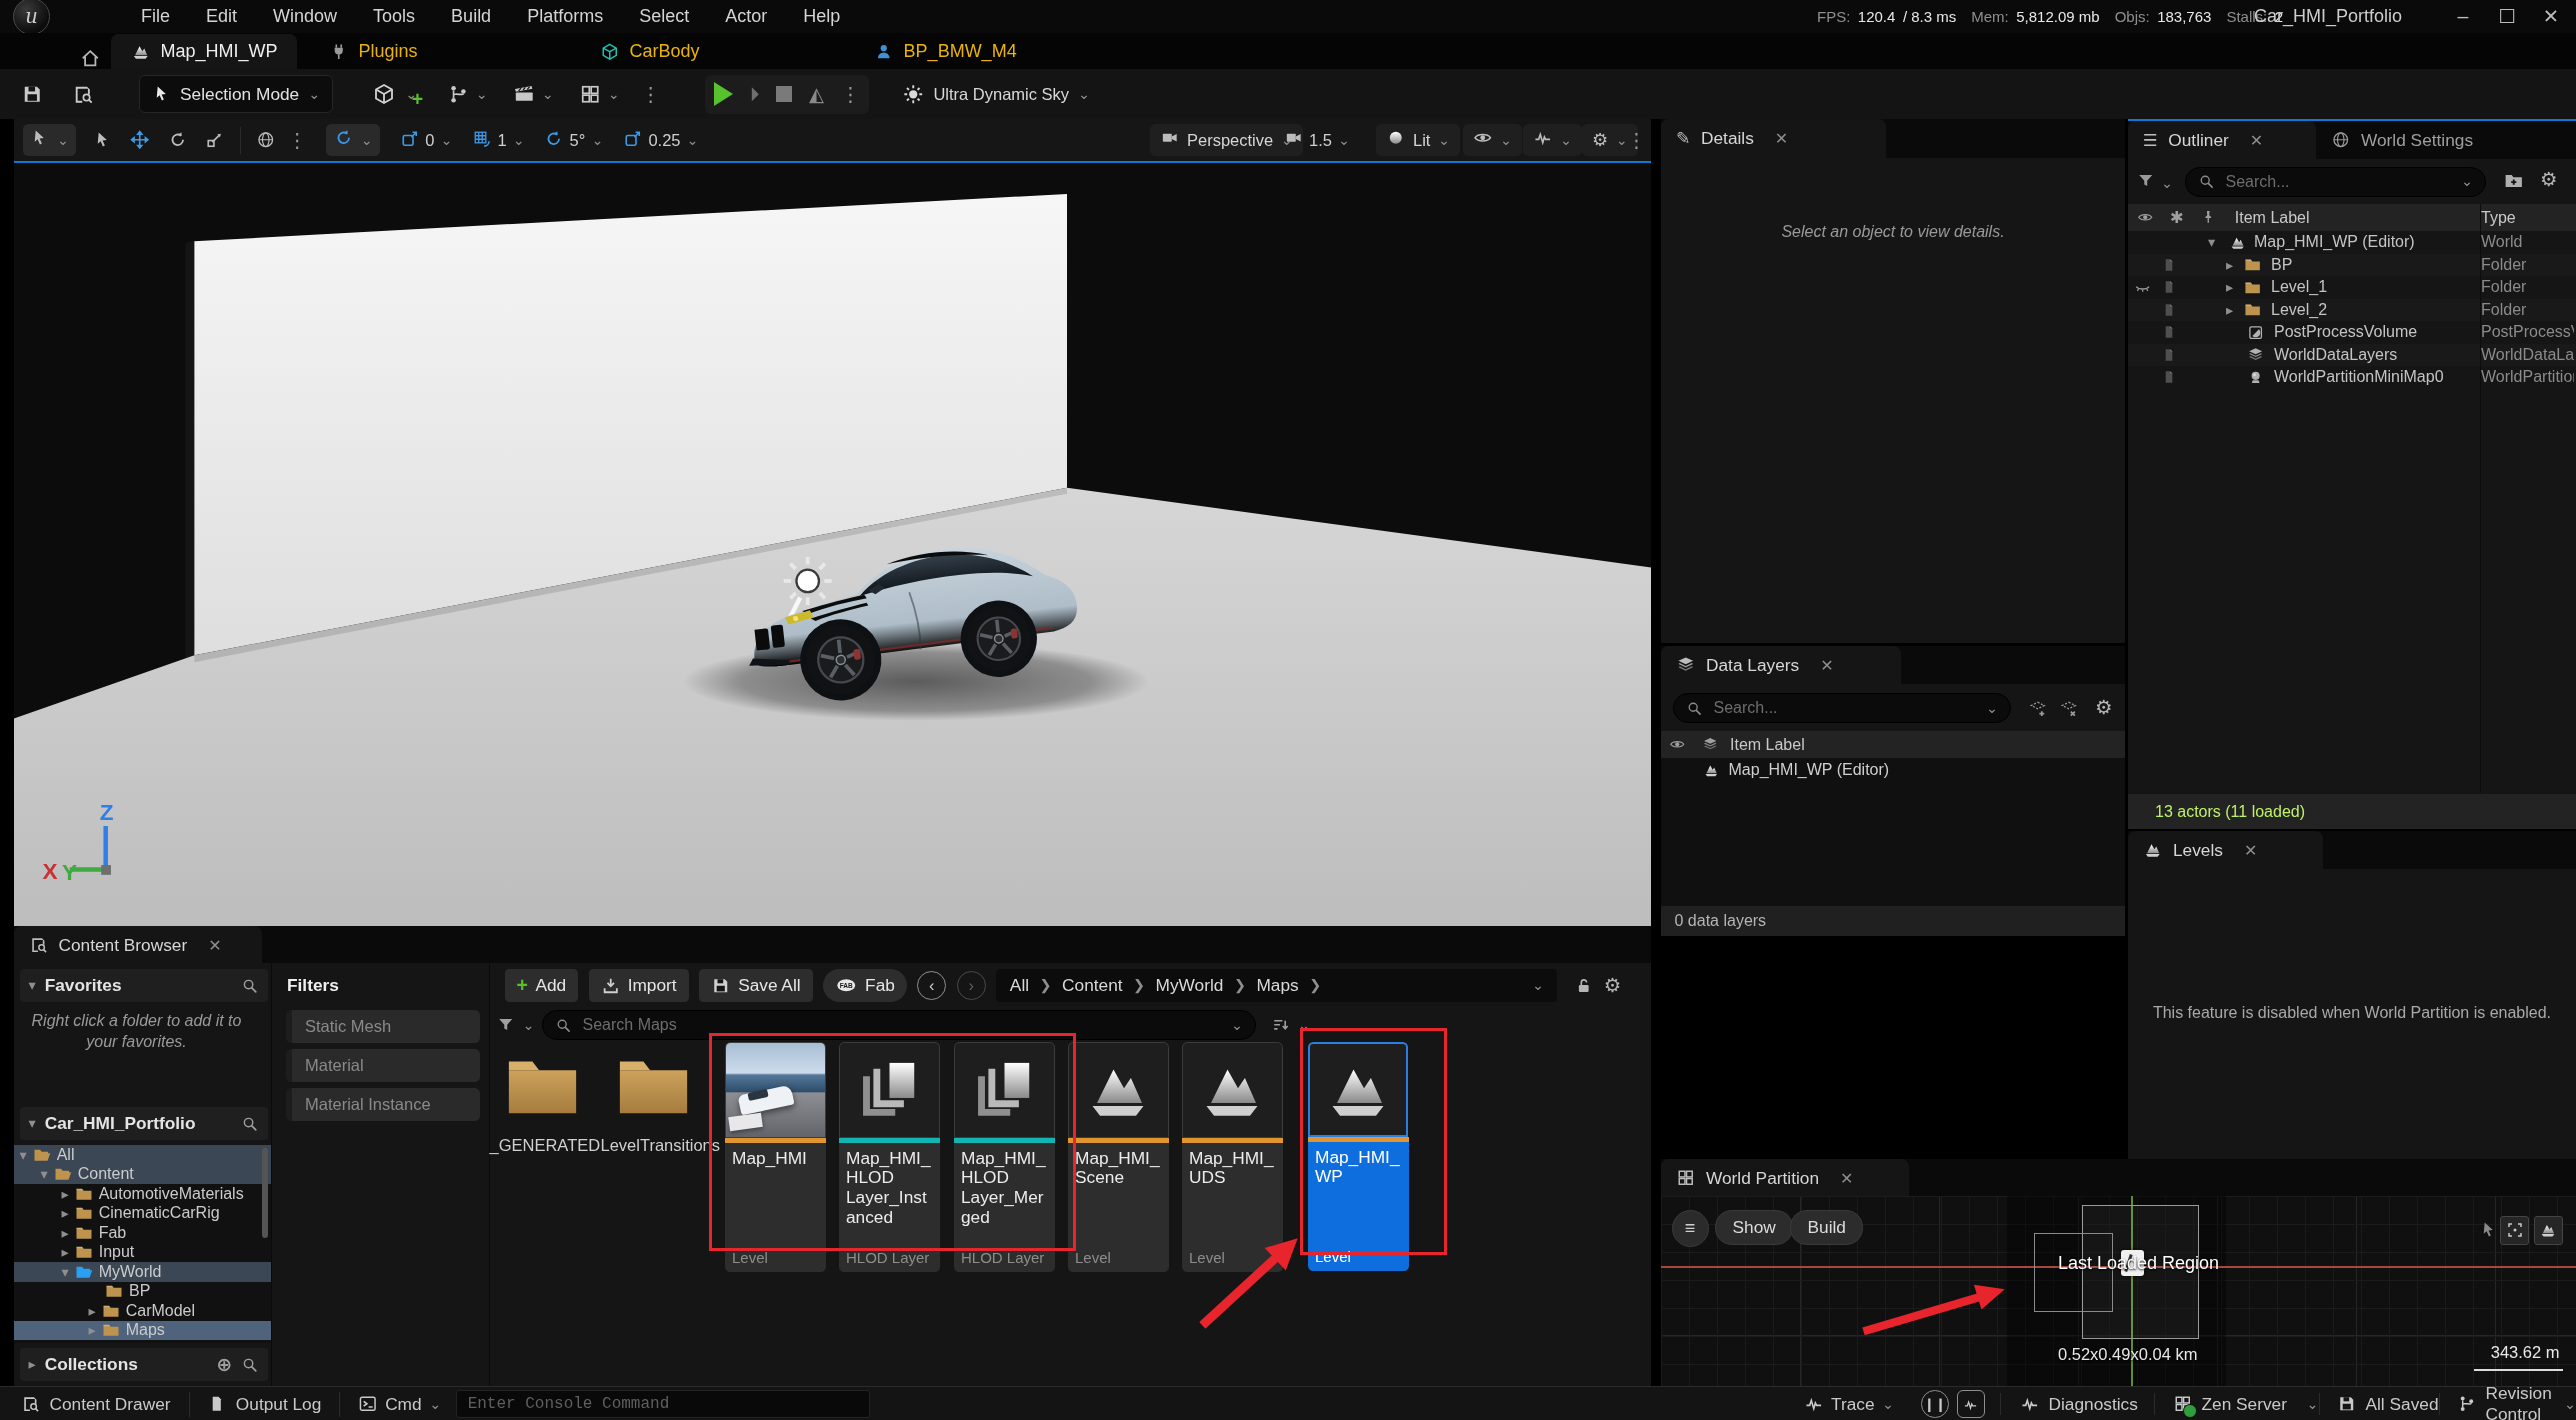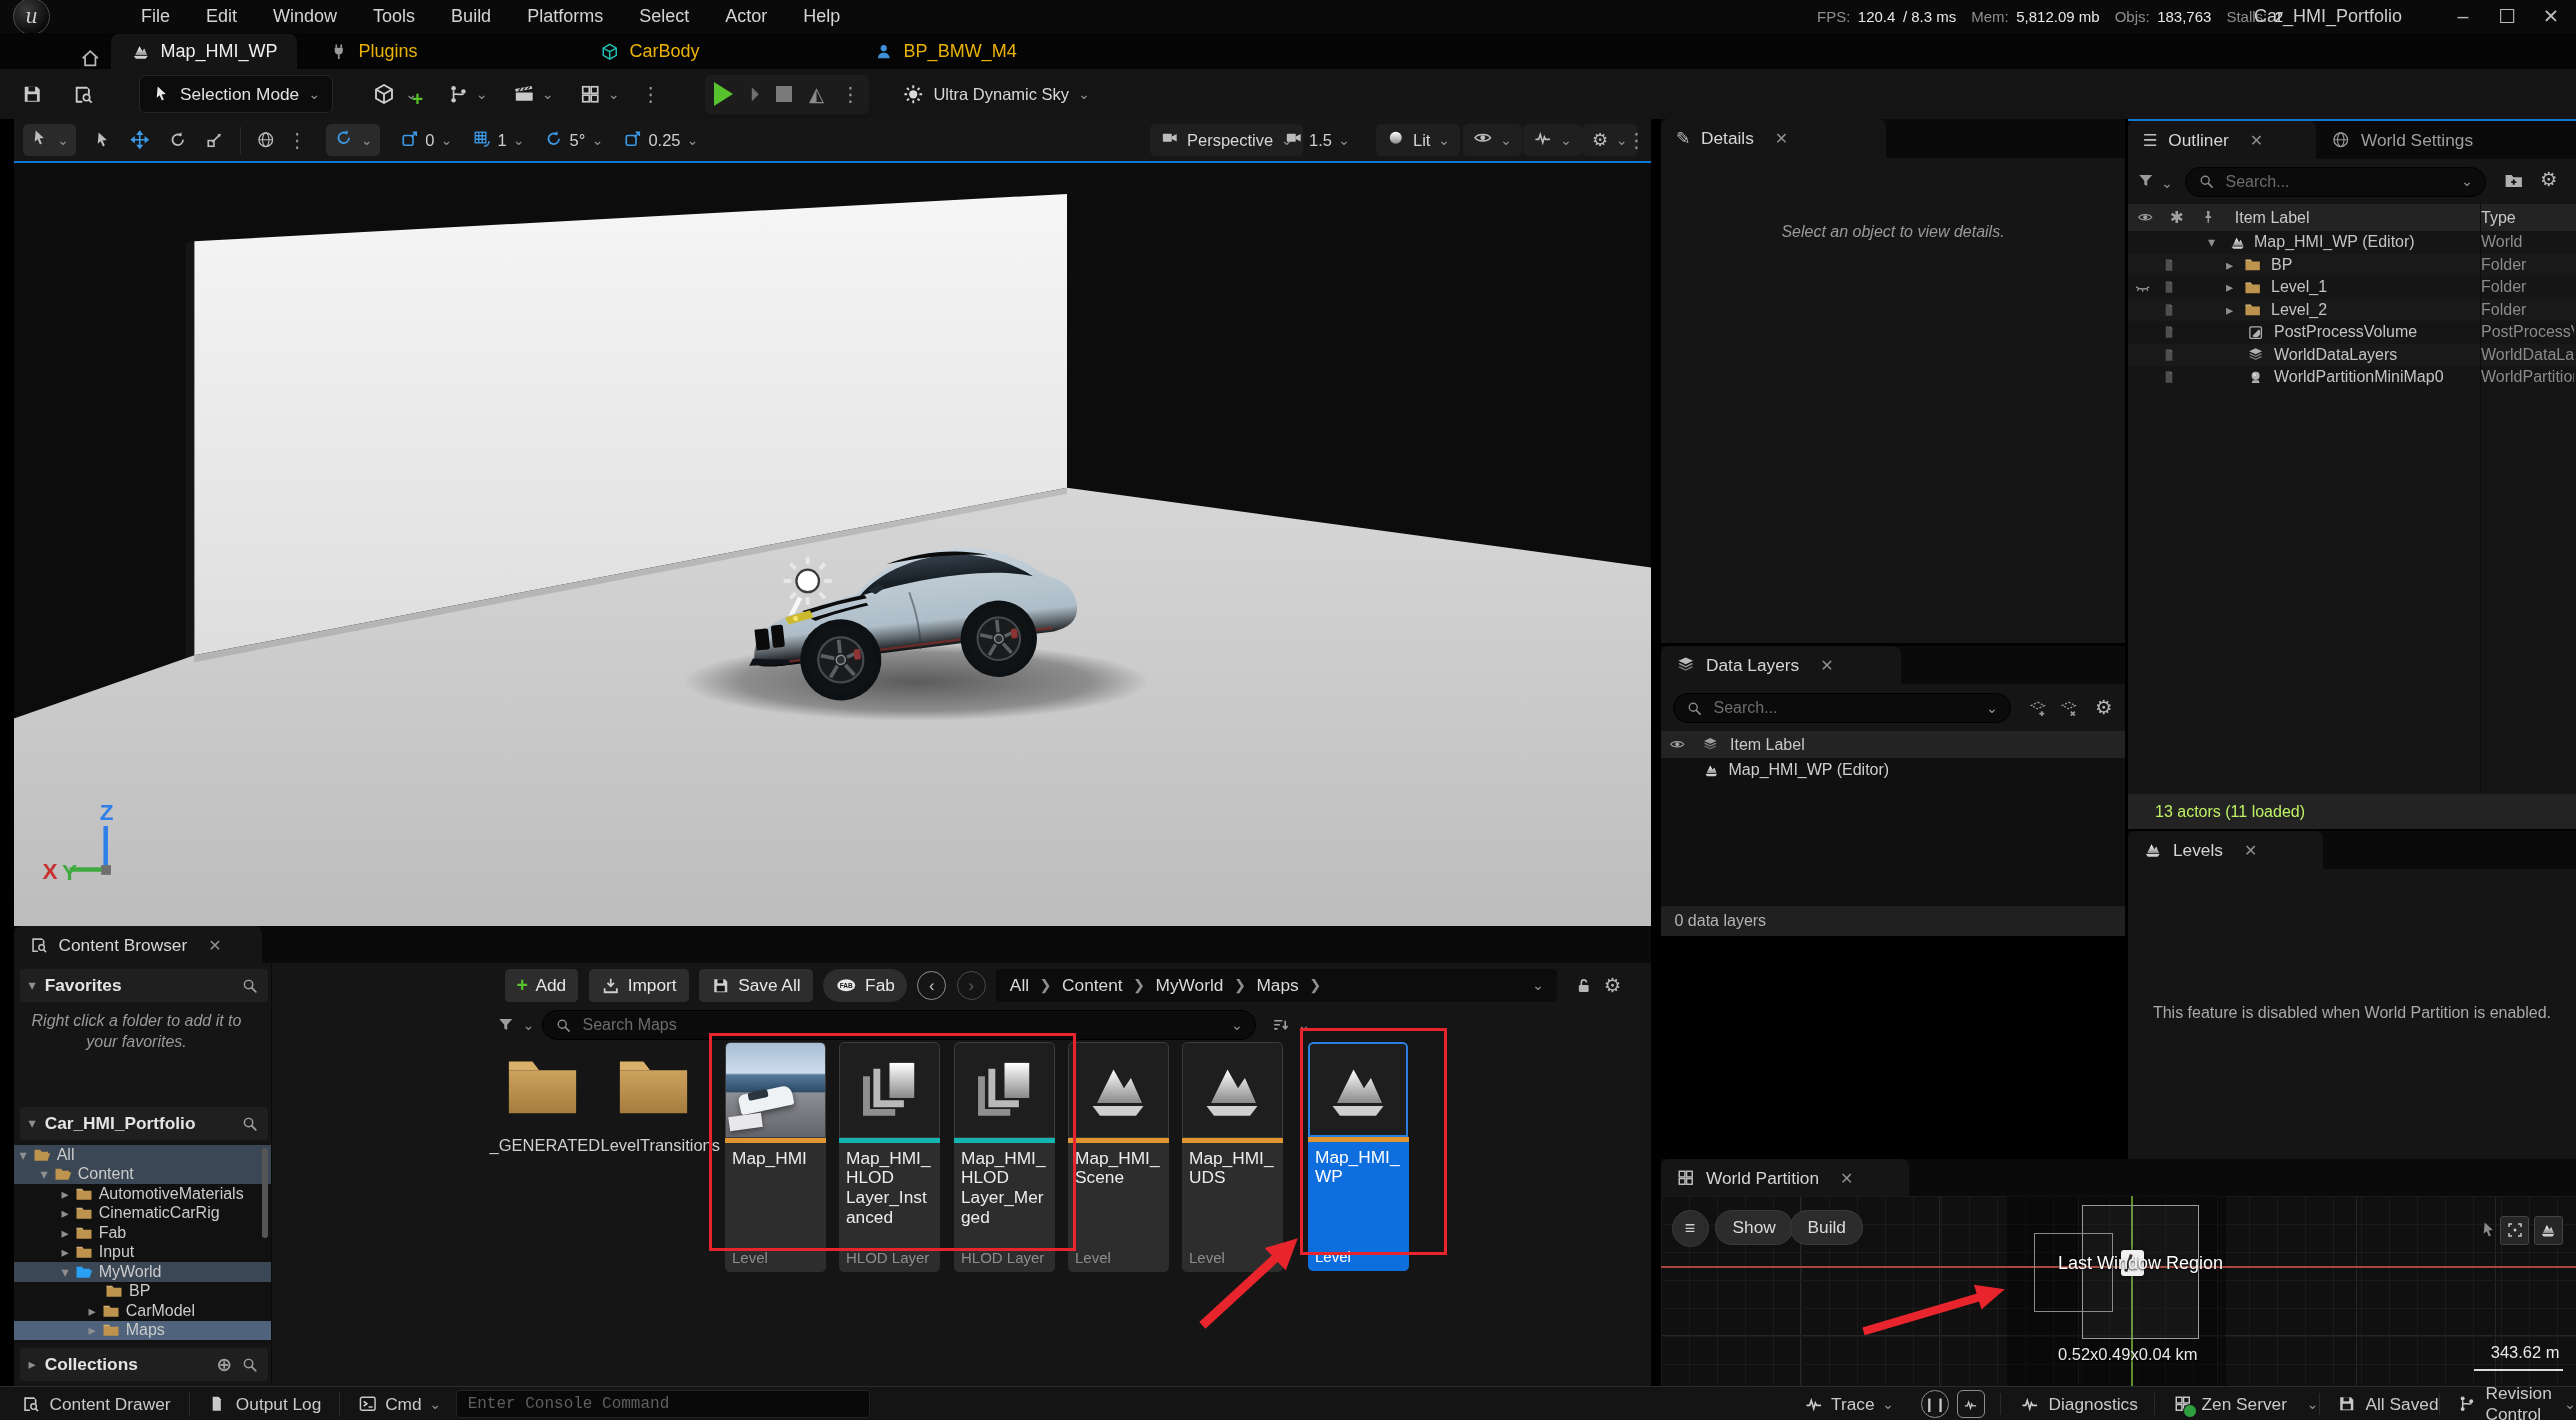--- a/index.html
+++ b/index.html
@@ -936,21 +936,21 @@
 <div class="panelbody" style="left:1661px;top:1196px;width:915px;height:190px">
   <div id="wp-map" style="top:0">
     <div style="position:absolute;left:346px;top:0;width:219px;height:190px;background:rgba(0,0,0,0.4)"></div>
     <div style="position:absolute;left:0;top:70px;width:915px;height:1.5px;background:#a8473c"></div>
     <div style="position:absolute;left:470px;top:0;width:1.5px;height:190px;background:#5d8f2f"></div>
     <div style="position:absolute;left:421px;top:9px;width:115px;height:132px;border:1.5px solid #9a9a9a;background:rgba(255,255,255,0.05)"></div>
     <div style="position:absolute;left:373px;top:37px;width:77px;height:77px;border:1.5px solid #8a8a8a"></div>
     <div style="position:absolute;left:460px;top:54px;width:22.5px;height:25.5px;background:#f0f0f0;border-radius:3px;box-shadow:0 0 4.5px rgba(0,0,0,0.6)">
       <div style="position:absolute;left:6px;top:3.8px;width:3px;height:18px;background:#333;transform:rotate(18deg)"></div>
     </div>
-    <div style="position:absolute;left:397px;top:57px;font-size:18px;color:#fff;text-shadow:0 0.8px 2.3px #000">Last Window Region</div>
+    <div style="position:absolute;left:397px;top:57px;font-size:18px;color:#fff;text-shadow:0 0.8px 2.3px #000">Last Loaded Region</div>
     <div style="position:absolute;left:397px;top:149px;font-size:16.5px;color:#e8e8e8;text-shadow:0 0.8px 2.3px #000">0.52x0.49x0.04 km</div>
     <div style="position:absolute;right:16.5px;top:147px;font-size:16.5px;color:#e8e8e8;text-align:right">343.62 m</div>
     <div style="position:absolute;right:13.5px;top:173px;width:89px;height:1.5px;background:#dcdcdc"></div>
     <div class="ico" style="position:absolute;left:10.5px;top:13.5px;width:35px;height:35px;border-radius:50%;background:#2b2b2b;border:0.8px solid #3a3a3a;color:#cfcfcf;font-size:18px">≡</div>
     <div class="wp-pill" style="position:absolute;left:54px;top:14.3px">
         <span>Show</span>
       </div>
     <div class="wp-pill" style="position:absolute;left:129px;top:14.3px">
         <span>Build</span>
       </div>
@@ -1103,20 +1103,32 @@
       <span>Collections</span>
       <span class="ico" style="margin-left:auto;color:#9f9f9f;font-size:19px">⊕</span>
       <span class="ico" style="color:#9f9f9f">
           <svg class="sym" style="width:17.3px;height:17.3px" viewBox="0 0 23 23" width="17.3" height="17.3">
             <use href="#i-search"></use>
           </svg>
         </span>
     </div>
   </div>
 
+  <div style="position:absolute;left:263px;top:0;width:212px;height:423px;border-right:0.8px solid #0a0a0a">
+    <div style="margin:12px 0 0 10.5px;font-size:17.3px;font-weight:bold;color:#efefef">Filters</div>
+    <div class="fpill" style="margin:13.5px 9px 0">
+        <span>Static Mesh</span>
+      </div>
+    <div class="fpill" style="margin:6px 9px 0">
+        <span>Material</span>
+      </div>
+    <div class="fpill" style="margin:6px 9px 0">
+        <span>Material Instance</span>
+      </div>
+  </div>
 
   <div style="position:absolute;left:476px;top:0;width:1161px;height:423px">
     <div class="row" style="position:absolute;left:15px;top:6px;gap:10.5px">
       <div class="cbtn">
           <span style="color:#58c22e;font-weight:bold;font-size:19.5px">+</span>
           <span>Add</span>
         </div>
       <div class="cbtn">
           <span class="ico" style="color:#cfcfcf">
             <svg class="sym" viewBox="0 0 26 26" width="19.5" height="19.5">

